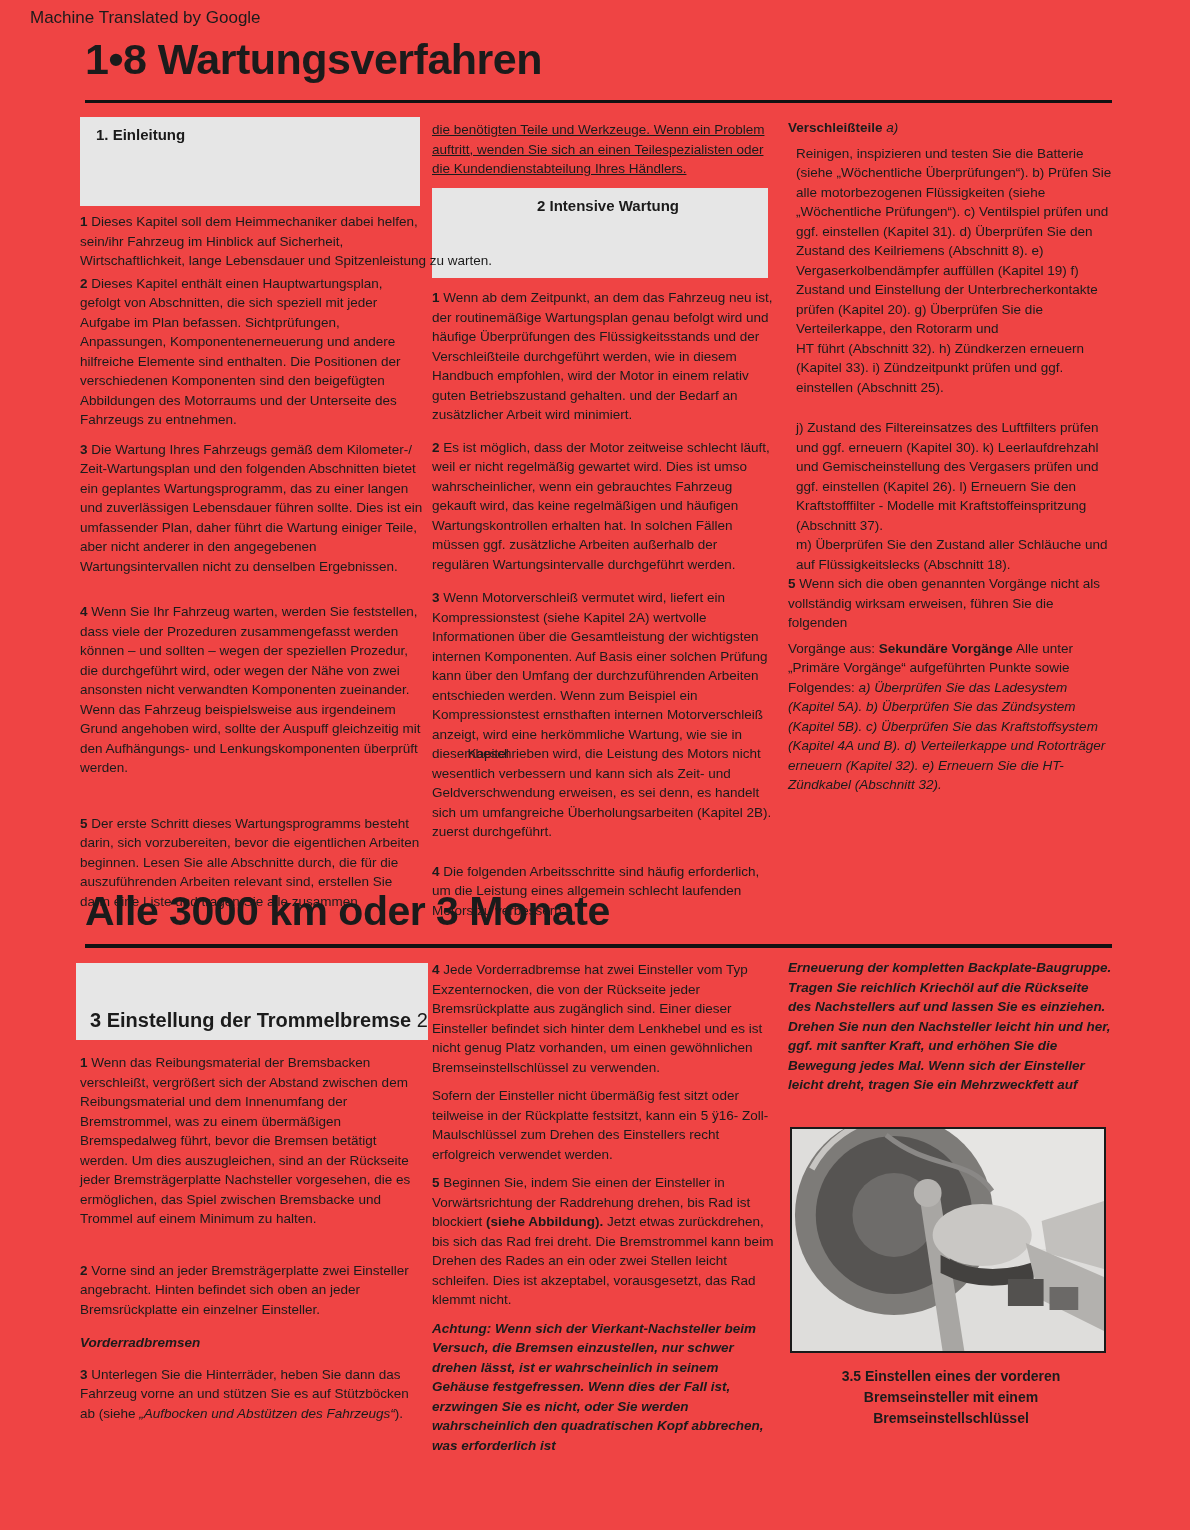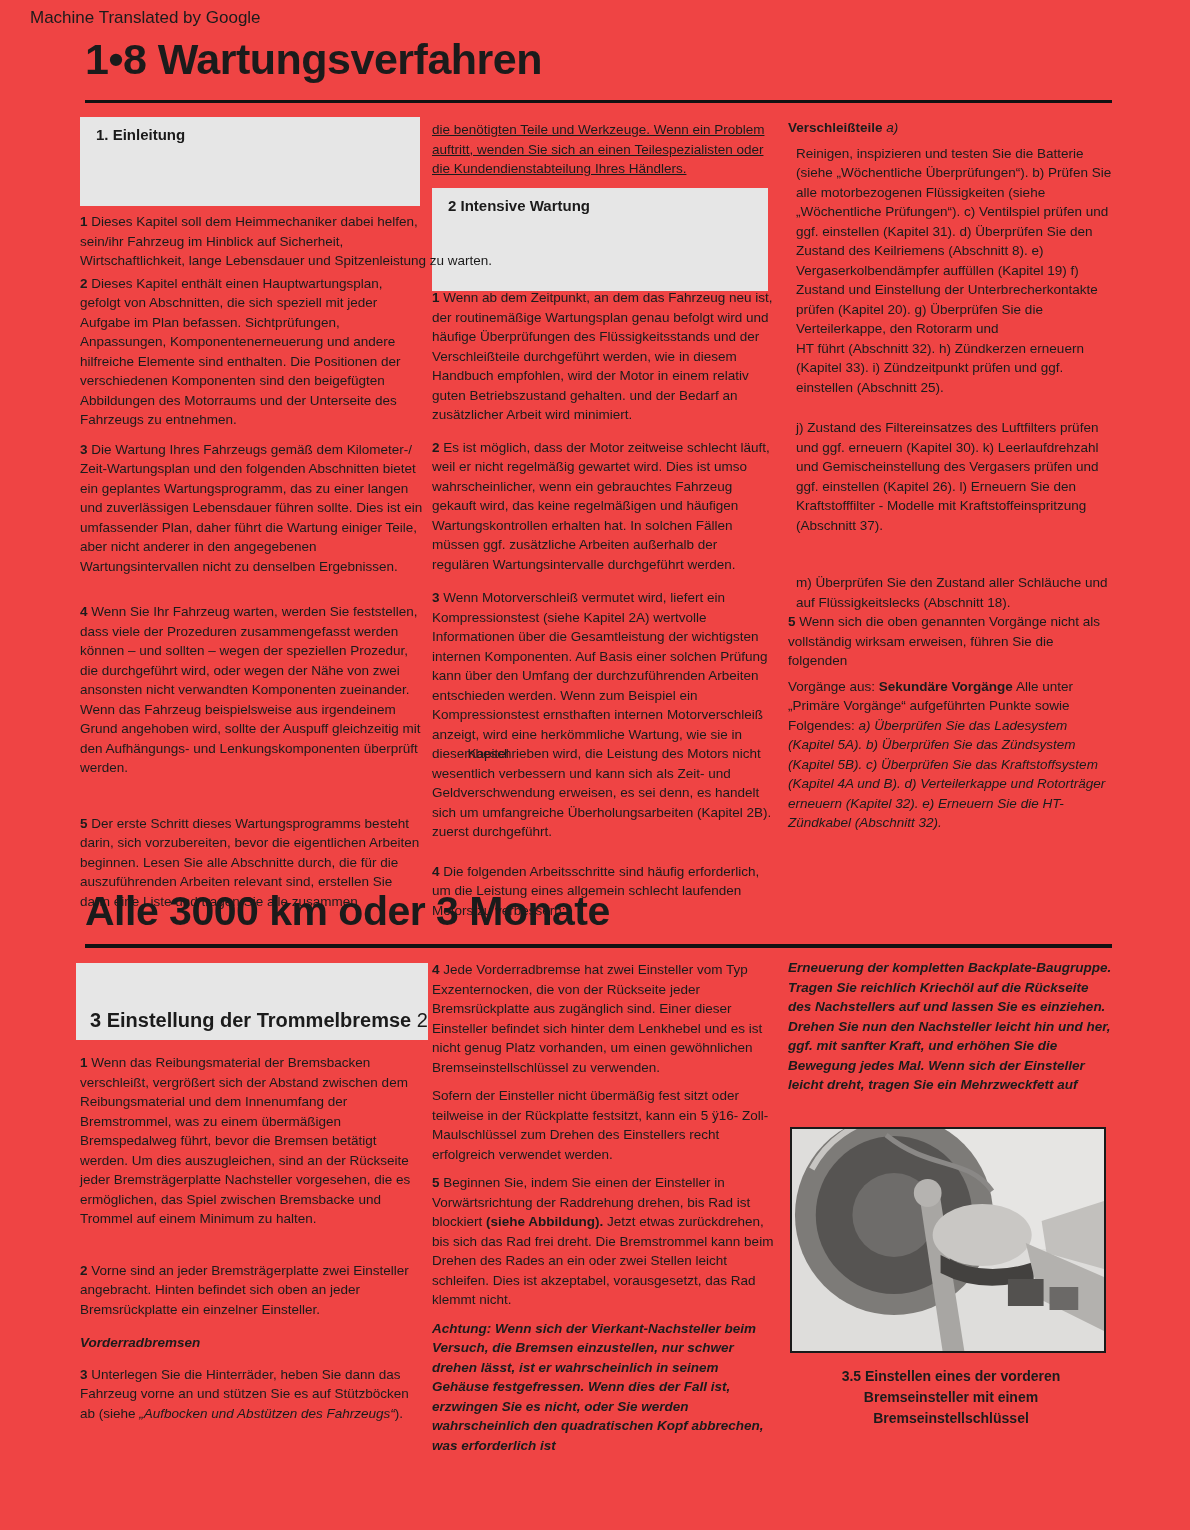--- a/index.html
+++ b/index.html
@@ -6,21 +6,21 @@
   #page{position:relative;width:1190px;height:1530px;background:#ef4444;overflow:hidden;
         font-family:"Liberation Sans",sans-serif;color:#1b1b1b;}
   .note{position:absolute;left:30px;top:8px;font-size:17px;}
   .h1{position:absolute;left:85px;top:35px;margin:0;font-size:43px;font-weight:700;letter-spacing:-0.5px;}
   .rule{position:absolute;background:#121212;}
   .rule1{left:85px;top:100px;width:1027px;height:3px;}
   .h2{position:absolute;left:85px;top:888px;margin:0;font-size:41px;font-weight:700;letter-spacing:-0.5px;}
   .rule2{left:85px;top:944px;width:1027px;height:4px;}
   .gbox{position:absolute;background:#e6e6e6;z-index:1;}
   .box1{left:80px;top:117px;width:340px;height:89px;}
-  .box2{left:432px;top:188px;width:336px;height:103px;}
+  .box2{left:432px;top:188px;width:336px;height:90px;text-align:center;}
   .box3{left:76px;top:963px;width:352px;height:77px;}
   .bl{display:block;padding:9px 0 0 16px;font-size:15px;font-weight:700;}
   .bh{position:absolute;left:14px;bottom:8px;font-size:20px;white-space:nowrap;}
   .bh b{font-weight:700;}
   .bhn{font-weight:400;}
   .col{position:absolute;z-index:2;font-size:13.5px;line-height:19.5px;}
   .col p{margin:0;}
   .colUL{left:80px;top:212px;width:344px;}
   .colUM1{left:432px;top:120px;width:340px;text-decoration:underline;}
   .colUM2{left:432px;top:288px;width:344px;}
@@ -74,21 +74,21 @@
     <p style="margin-top:13px"><b>2</b> <span>Es ist möglich, dass der Motor zeitweise schlecht läuft, weil er nicht regelmäßig gewartet wird. Dies ist umso wahrscheinlicher, wenn ein gebrauchtes Fahrzeug gekauft wird, das keine regelmäßigen und häufigen Wartungskontrollen erhalten hat. In solchen Fällen müssen ggf. zusätzliche Arbeiten außerhalb der regulären Wartungsintervalle durchgeführt werden.</span></p>
     <p style="margin-top:14px"><b>3</b> <span>Wenn Motorverschleiß vermutet wird, liefert ein Kompressionstest (siehe Kapitel 2A) wertvolle Informationen über die Gesamtleistung der wichtigsten internen Komponenten. Auf Basis einer solchen Prüfung kann über den Umfang der durchzuführenden Arbeiten entschieden werden. Wenn zum Beispiel ein Kompressionstest ernsthaften internen Motorverschleiß anzeigt, wird eine herkömmliche Wartung, wie sie in diesem</span><span class="ovl"><span class="a">Kapitel</span><span>beschrieben</span></span><span> wird, die Leistung des Motors nicht wesentlich verbessern und kann sich als Zeit- und Geldverschwendung erweisen, es sei denn, es handelt sich um umfangreiche Überholungsarbeiten (Kapitel 2B). zuerst durchgeführt.</span></p>
     <p style="margin-top:20px"><b>4</b> <span>Die folgenden Arbeitsschritte sind häufig erforderlich, um die Leistung eines allgemein schlecht laufenden Motors zu verbessern:</span></p>
   </div>
 
   <div class="col colUR">
     <p><b>Verschleißteile</b> <i>a)</i></p>
     <p class="it ind" style="margin-top:6px">Reinigen, inspizieren und testen Sie die Batterie (siehe „Wöchentliche Überprüfungen“). b) Prüfen Sie alle motorbezogenen Flüssigkeiten (siehe „Wöchentliche Prüfungen“). c) Ventilspiel prüfen und ggf. einstellen (Kapitel 31). d) Überprüfen Sie den Zustand des Keilriemens (Abschnitt 8). e) Vergaserkolbendämpfer auffüllen (Kapitel 19) f) Zustand und Einstellung der Unterbrecherkontakte prüfen (Kapitel 20). g) Überprüfen Sie die Verteilerkappe, den Rotorarm und</p>
     <p class="it ind" style="">HT führt (Abschnitt 32). h) Zündkerzen erneuern (Kapitel 33). i) Zündzeitpunkt prüfen und ggf. einstellen (Abschnitt 25).</p>
     <p class="it ind" style="margin-top:21px">j) Zustand des Filtereinsatzes des Luftfilters prüfen und ggf. erneuern (Kapitel 30). k) Leerlaufdrehzahl und Gemischeinstellung des Vergasers prüfen und ggf. einstellen (Kapitel 26). l) Erneuern Sie den Kraftstofffilter - Modelle mit Kraftstoffeinspritzung (Abschnitt 37).</p>
-    <p class="it ind" style="margin-top:38px">m) Überprüfen Sie den Zustand aller Schläuche und auf Flüssigkeitslecks (Abschnitt 18).</p>
+    <p class="it ind" style="">m) Überprüfen Sie den Zustand aller Schläuche und auf Flüssigkeitslecks (Abschnitt 18).</p>
     <p><b>5</b> <span>Wenn sich die oben genannten Vorgänge nicht als vollständig wirksam erweisen, führen Sie die folgenden</span></p>
     <p style="margin-top:6px"><span>Vorgänge aus: </span><b>Sekundäre Vorgänge</b><span> Alle unter „Primäre Vorgänge“ aufgeführten Punkte sowie Folgendes: </span><i>a) Überprüfen Sie das Ladesystem (Kapitel 5A). b) Überprüfen Sie das Zündsystem (Kapitel 5B). c) Überprüfen Sie das Kraftstoffsystem (Kapitel 4A und B). d) Verteilerkappe und Rotorträger erneuern (Kapitel 32). e) Erneuern Sie die HT-Zündkabel (Abschnitt 32).</i></p>
   </div>
 
   <h2 class="h2">Alle 3000 km oder 3 Monate</h2>
   <div class="rule rule2"></div>
 
   <div class="gbox box3">
     <span class="bh"><b>3 Einstellung der Trommelbremse</b> <span class="bhn">2</span></span>
   </div>

